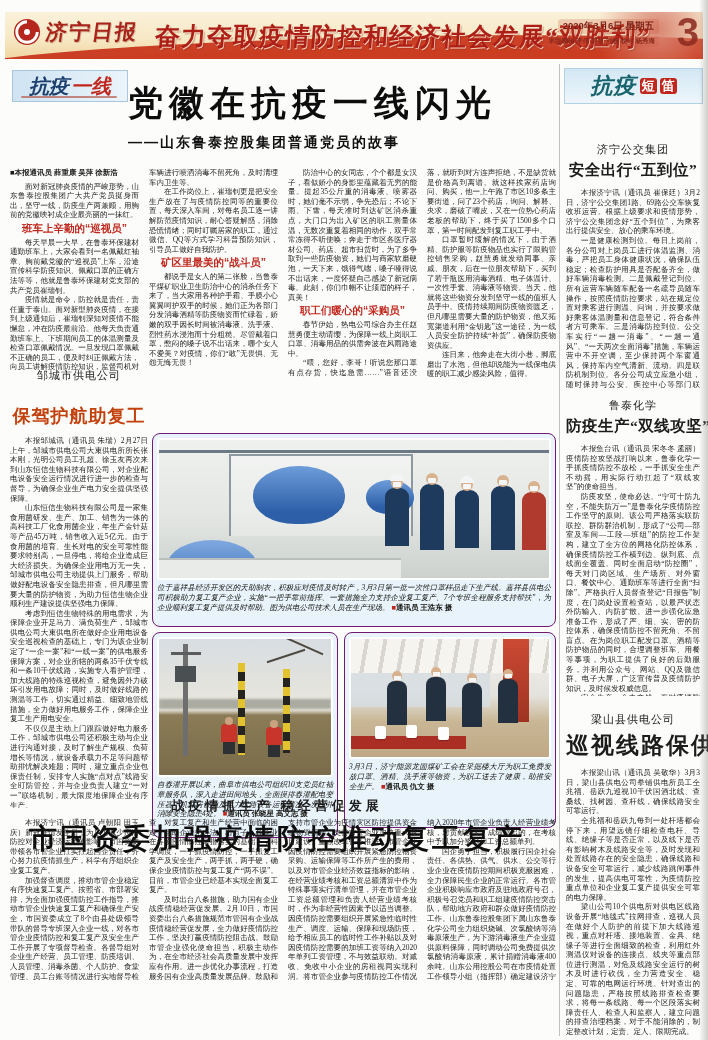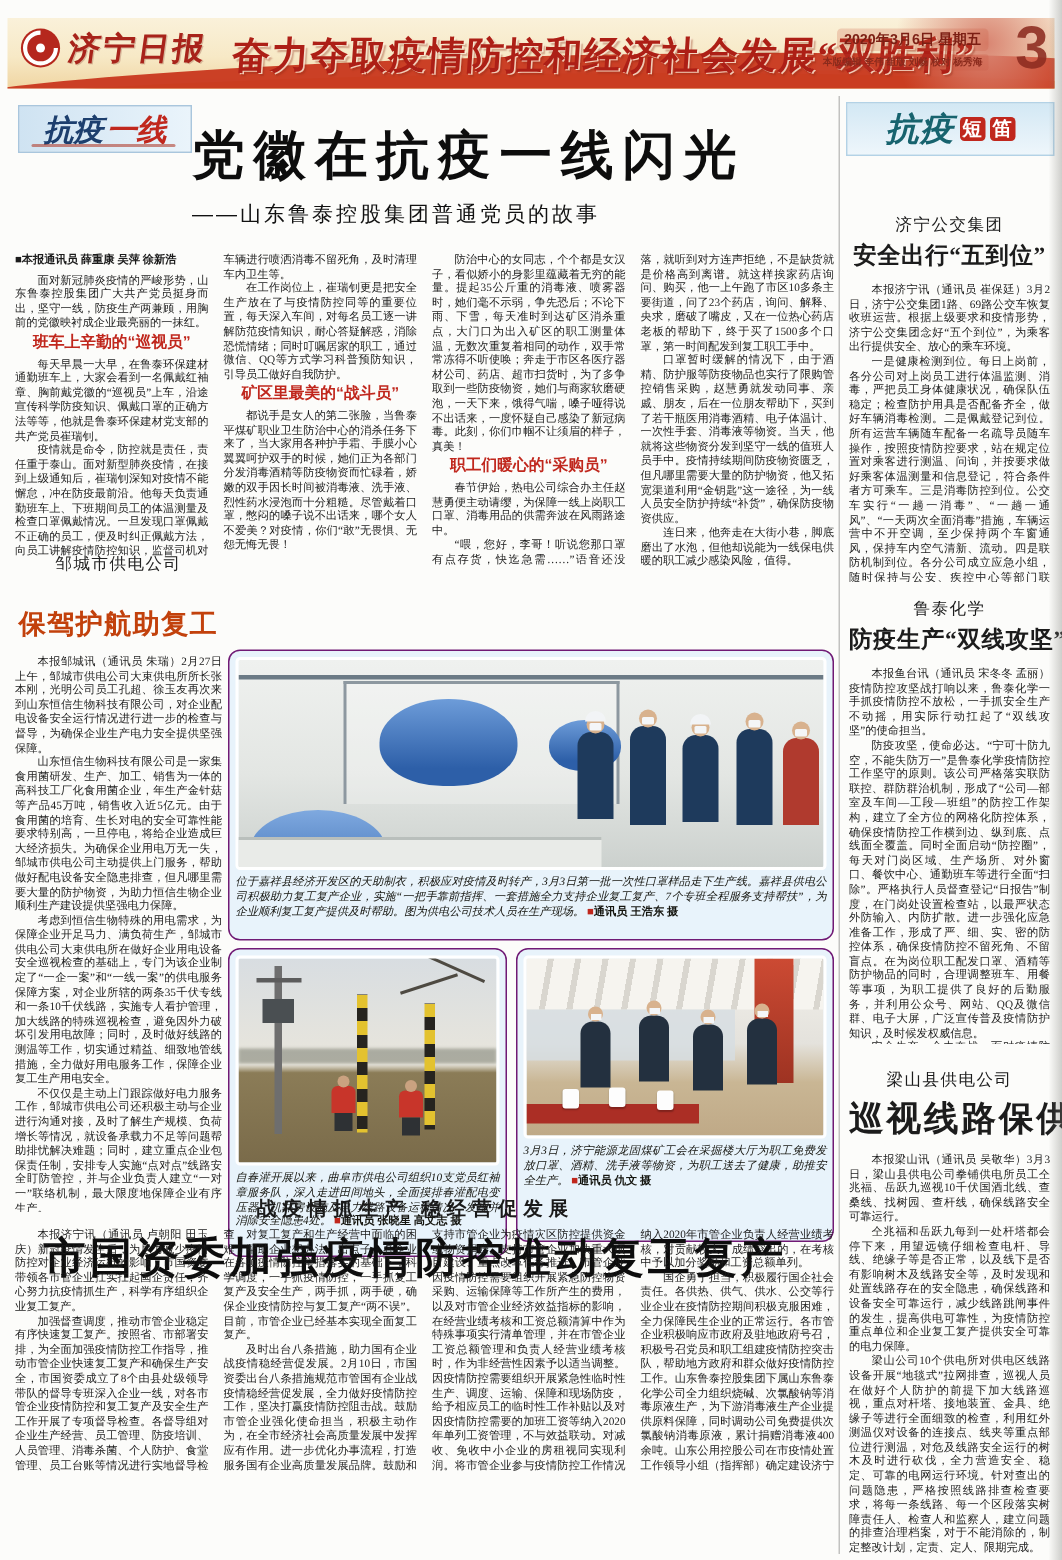--- a/index.html
+++ b/index.html
@@ -35,21 +35,21 @@
   .badge-front .b{font-size:20px;font-weight:900;font-style:italic;color:#c0271d;}
   .badge-front::after{content:"";position:absolute;left:8px;bottom:3px;width:96px;height:2px;background:#b04030;opacity:.6;border-radius:2px;}
   .badge-flute{left:564px;top:68px;width:137px;height:34px;background:linear-gradient(180deg,#d3e8f4,#eef6fb);
         border:1px solid #b3d2e6;display:flex;align-items:center;justify-content:center;gap:3px;}
   .badge-flute .a{font-size:22px;font-weight:900;font-style:italic;color:#17636e;letter-spacing:1px;}
   .chip{display:inline-block;background:#c0271d;color:#fff;font-size:13px;font-weight:700;border-radius:3px;
         padding:1px 2px;line-height:14px;}
   
   .lead-head{position:absolute;left:128px;top:64px;width:430px;text-align:left;font-family:"Liberation Sans",sans-serif;margin-top:16px;}
   .lead-head h1{margin:0;font-size:35px;font-weight:900;letter-spacing:6px;color:#0d0d0d;white-space:nowrap;}
-  .lead-head h2{margin:7px 0 0;font-size:14px;font-weight:400;color:#111;letter-spacing:2px;}
+  .lead-head h2{margin:7px 0 0;font-size:14px;font-weight:700;color:#111;letter-spacing:2px;}
   .colbody{text-align:justify;font-size:7.5px;line-height:9.6px;overflow:hidden;}
   .colbody p{margin:0;text-indent:2em;}
   .colbody p.by{text-indent:0;font-weight:700;margin-bottom:4px;}
   .colbody h4{margin:4px 0;text-align:center;color:#c0271d;font-size:10.5px;font-weight:700;
         font-family:"Liberation Sans",sans-serif;text-indent:0;}
   .lead-body{position:absolute;left:10px;top:168px;width:546px;height:214px;column-count:4;column-gap:10px;column-fill:auto;}
   
   .art-head{text-align:center;}
   .art-head .kick{font-size:11px;letter-spacing:1px;color:#222;}
   .art-head .ttl{font-weight:900;color:#c2410c;margin-top:21px;white-space:nowrap;}

